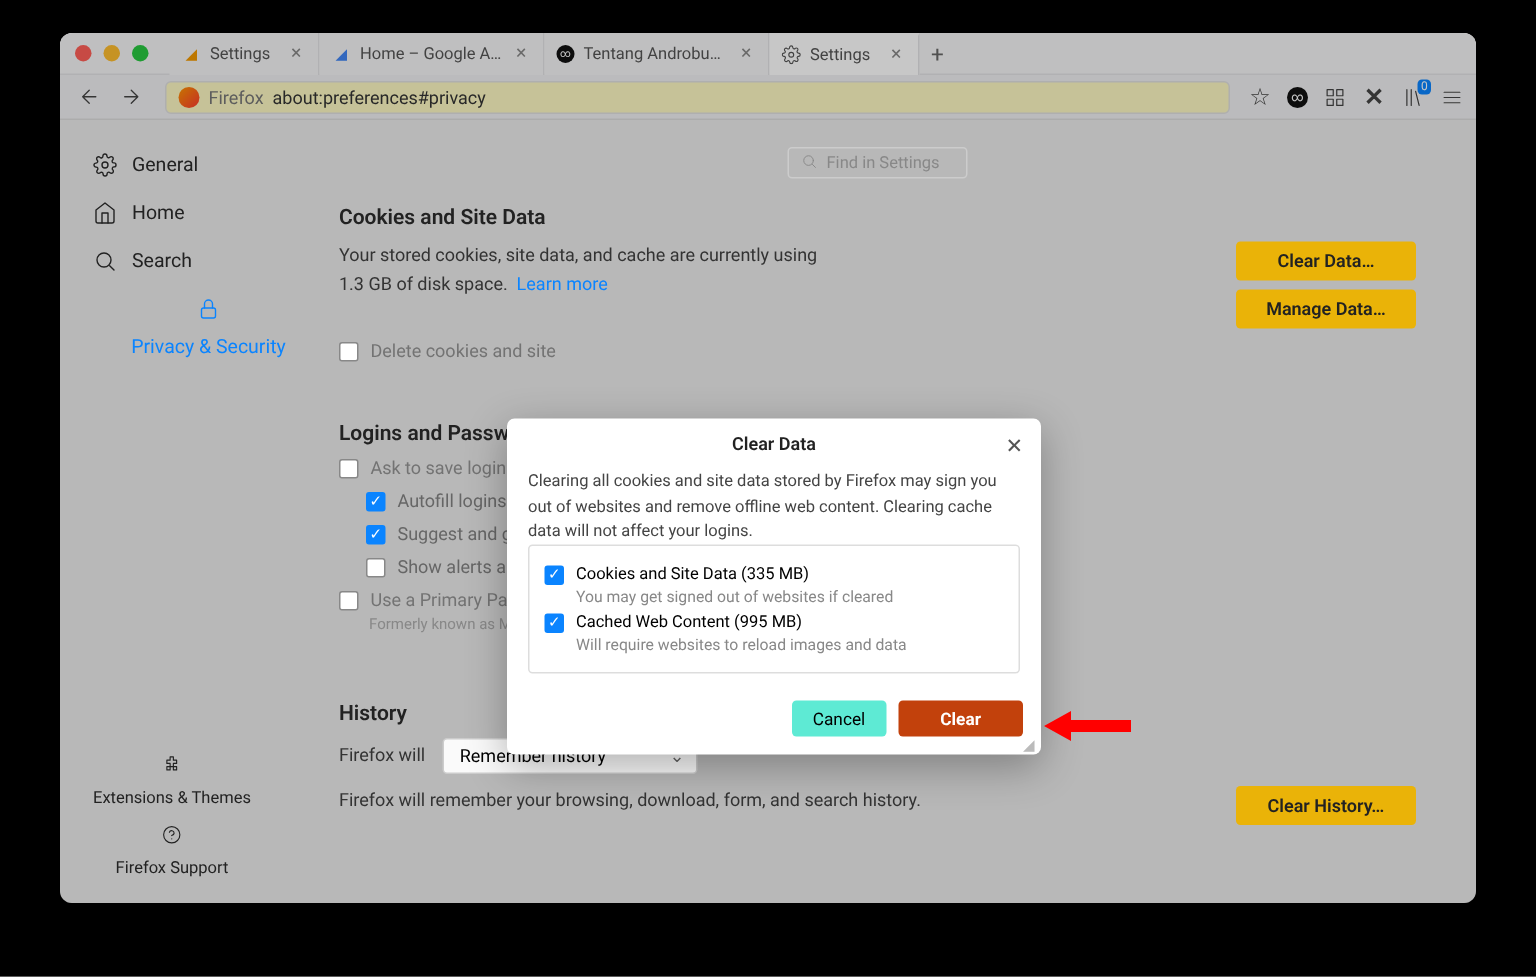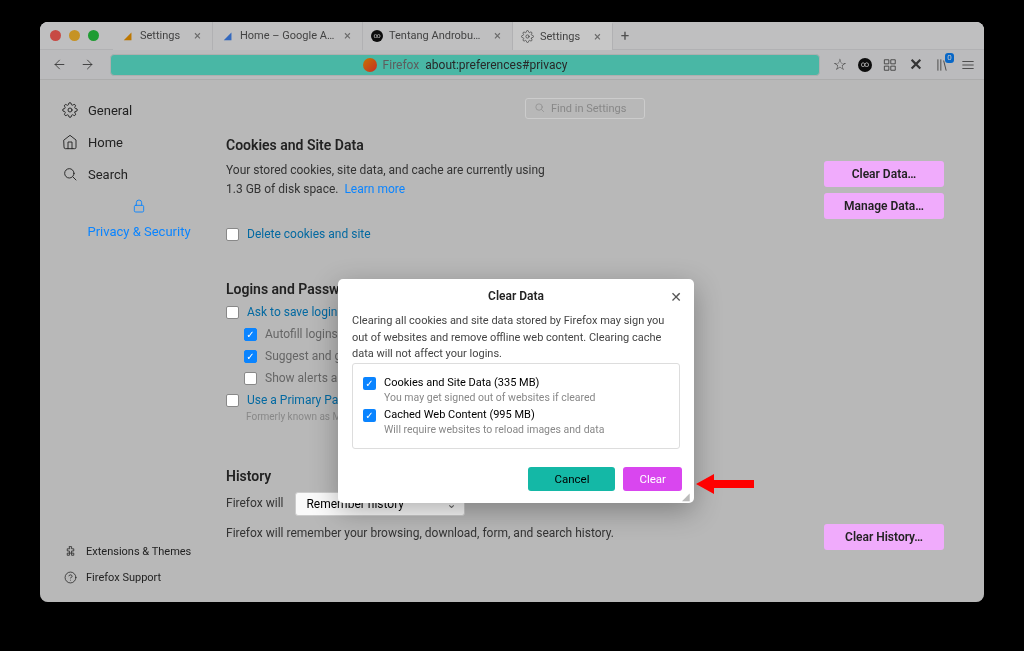--- a/index.html
+++ b/index.html
@@ -13,43 +13,43 @@
 .tl.green { background: #28c840; }
 .tabs { display: flex; flex: 1; height: 28px; align-items: stretch; }
 .tab { display: flex; align-items: center; gap: 6px; padding: 0 8px; font-size: 11px; color: #555; border-right: 1px solid #e3e3e5; min-width: 100px; max-width: 150px; position: relative; background: #f5f5f6; }
 .tab.active { background: #fff; border-top: 2px solid #0a84ff00; }
 .tab .favicon { width: 13px; height: 13px; flex-shrink: 0; display: flex; align-items: center; justify-content: center; font-size: 10px; }
 .tab .label { flex: 1; overflow: hidden; text-overflow: ellipsis; white-space: nowrap; }
 .tab .close { width: 13px; height: 13px; color: #888; font-size: 13px; line-height: 13px; text-align: center; cursor: pointer; }
 .newtab { width: 24px; display: flex; align-items: center; justify-content: center; color: #666; font-size: 15px; }
 .toolbar { height: 30px; background: #f0f0f2; display: flex; align-items: center; padding: 0 8px; border-bottom: 1px solid #ddd; gap: 6px; }
 .tb-btn { width: 22px; height: 22px; display: flex; align-items: center; justify-content: center; color: #444; cursor: pointer; }
-.urlbar { flex: 1; display: flex; align-items: center; gap: 6px; background: #5eead4; border: 1px solid #e0e0e0; border-radius: 4px; height: 22px; padding: 0 8px; margin: 0 6px; justify-content: center; }
+.urlbar { flex: 1; display: flex; align-items: center; gap: 6px; background: #fef9c3; border: 1px solid #e0e0e0; border-radius: 4px; height: 22px; padding: 0 8px; margin: 0 6px; }
 .urlbar .urltext { font-size: 12px; color: #333; }
 .urlbar .prefix { font-size: 12px; color: #777; }
 .tb-right { display: flex; align-items: center; gap: 10px; }
 .tb-icon { width: 16px; height: 16px; display: flex; align-items: center; justify-content: center; color: #444; }
 .badge-box { position: relative; }
 .badge { position: absolute; top: -4px; right: -4px; background: #0a84ff; color: #fff; font-size: 8px; border-radius: 3px; padding: 0 2px; line-height: 10px; min-width: 9px; text-align: center; }
 .content { display: flex; height: calc(100% - 58px); position: relative; }
 .sidebar { width: 176px; padding: 14px 0 14px 22px; font-size: 13px; }
 .sb-item { display: flex; align-items: center; gap: 10px; padding: 8px 0; color: #222; cursor: pointer; }
 .sb-item.active { color: #0a84ff; flex-direction: column; }
 .sb-icon { width: 16px; height: 16px; display: flex; align-items: center; justify-content: center; }
 .sb-footer { position: absolute; bottom: 12px; left: 22px; font-size: 11px; color: #555; }
-.sb-footer .sb-item { padding: 5px 0; gap: 8px; }
+.sb-footer .sb-item { padding: 5px 0; gap: 8px; flex-direction: column; }
 .main { flex: 1; padding: 14px 40px 14px 10px; overflow: auto; position: relative; }
 .search-box { width: 120px; margin: 4px auto 18px; display: flex; align-items: flex-start; gap: 6px; border: 1px solid #ccc; border-radius: 3px; padding: 3px 8px; font-size: 11px; color: #888; }
 .section-title { font-size: 14px; font-weight: 600; color: #222; margin: 12px 0 8px; }
 .section-row { display: flex; justify-content: space-between; align-items: flex-start; }
 .section-text { font-size: 12px; color: #333; line-height: 1.6; }
 .link { color: #0a84ff; cursor: pointer; }
 .side-buttons { display: flex; flex-direction: column; gap: 6px; }
-.btn-grey { background: #f0abfc; border: none; font-size: 12px; padding: 6px 14px; border-radius: 3px; cursor: pointer; font-weight: 600; color: #222; min-width: 120px; }
-.check-row { display: flex; align-items: center; gap: 8px; font-size: 12px; color: #0369a1; margin: 8px 0; }
+.btn-grey { background: #eab308; border: none; font-size: 12px; padding: 6px 14px; border-radius: 3px; cursor: pointer; font-weight: 600; color: #222; min-width: 120px; }
+.check-row { display: flex; align-items: center; gap: 8px; font-size: 12px; color: #737373; margin: 8px 0; }
 .check { width: 13px; height: 13px; border: 1px solid #888; border-radius: 2px; display: inline-flex; align-items: center; justify-content: center; background: #fff; flex-shrink: 0; }
 .check.checked { background: #0a84ff; border-color: #0a84ff; color: #fff; font-size: 10px; }
 .check.checked::after { content: "✓"; }
 .check-row.sub { margin-left: 18px; color: #666; }
 .small-note { font-size: 10px; color: #888; margin-left: 20px; margin-top: -4px; }
 .select { border: 1px solid #ccc; border-radius: 3px; padding: 4px 26px 4px 10px; font-size: 12px; background: #fafafa; position: relative; display: inline-flex; align-items: center; min-width: 170px; }
 .select::after { content: "⌄"; position: absolute; right: 8px; color: #666; }
 .overlay { position: absolute; inset: 0; background: rgba(0,0,0,0.28); }
 .dialog { position: absolute; left: 298px; top: 199px; width: 356px; background: #fff; border-radius: 5px; box-shadow: 0 8px 28px rgba(0,0,0,0.3); }
 .dialog-header { display: flex; align-items: center; justify-content: center; padding: 10px 12px; position: relative; }
@@ -57,22 +57,22 @@
 .dialog-close { position: absolute; right: 10px; top: 8px; font-size: 14px; color: #555; cursor: pointer; padding: 2px; }
 .dialog-body { padding: 0 14px 10px; }
 .dialog-desc { font-size: 11px; color: #444; line-height: 1.5; margin-bottom: 0; }
 .opt-box { border: 1px solid #ddd; border-radius: 3px; padding: 8px 10px; }
 .opt { display: flex; gap: 8px; align-items: flex-start; margin: 4px 0; }
 .opt .cb { width: 13px; height: 13px; border-radius: 2px; background: #0a84ff; color: #fff; font-size: 10px; display: flex; align-items: center; justify-content: center; flex-shrink: 0; margin-top: 1px; }
 .opt .cb::after { content: "✓"; }
 .opt .txt { font-size: 11px; }
 .opt .txt .sub { color: #888; font-size: 10.5px; margin-top: 2px; }
 .dialog-footer { display: flex; justify-content: flex-end; gap: 8px; padding: 8px 12px 12px; }
-.btn-cancel { background: #14b8a6; border: none; padding: 5px 26px; border-radius: 3px; font-size: 11.5px; cursor: pointer; }
-.btn-primary { background: #d946ef; border: none; color: #fff; padding: 5px 16px; border-radius: 3px; font-size: 11.5px; font-weight: 400; cursor: pointer; }
+.btn-cancel { background: #5eead4; border: none; padding: 5px 14px; border-radius: 3px; font-size: 11.5px; cursor: pointer; }
+.btn-primary { background: #c2410c; border: none; color: #fff; padding: 5px 28px; border-radius: 3px; font-size: 11.5px; font-weight: 700; cursor: pointer; }
 .resize { position: absolute; right: 2px; bottom: 2px; width: 10px; height: 10px; color: #bbb; font-size: 10px; pointer-events: none; }
 .arrow { position: absolute; left: 656px; top: 390px; z-index: 100; }
 .dimblock { filter: brightness(0.78); }
 svg { stroke: currentColor; stroke-width: 1.4; fill: none; stroke-linecap: round; stroke-linejoin: round; }
 </style>
 </head>
 <body>
 
 <div class="window">
 

